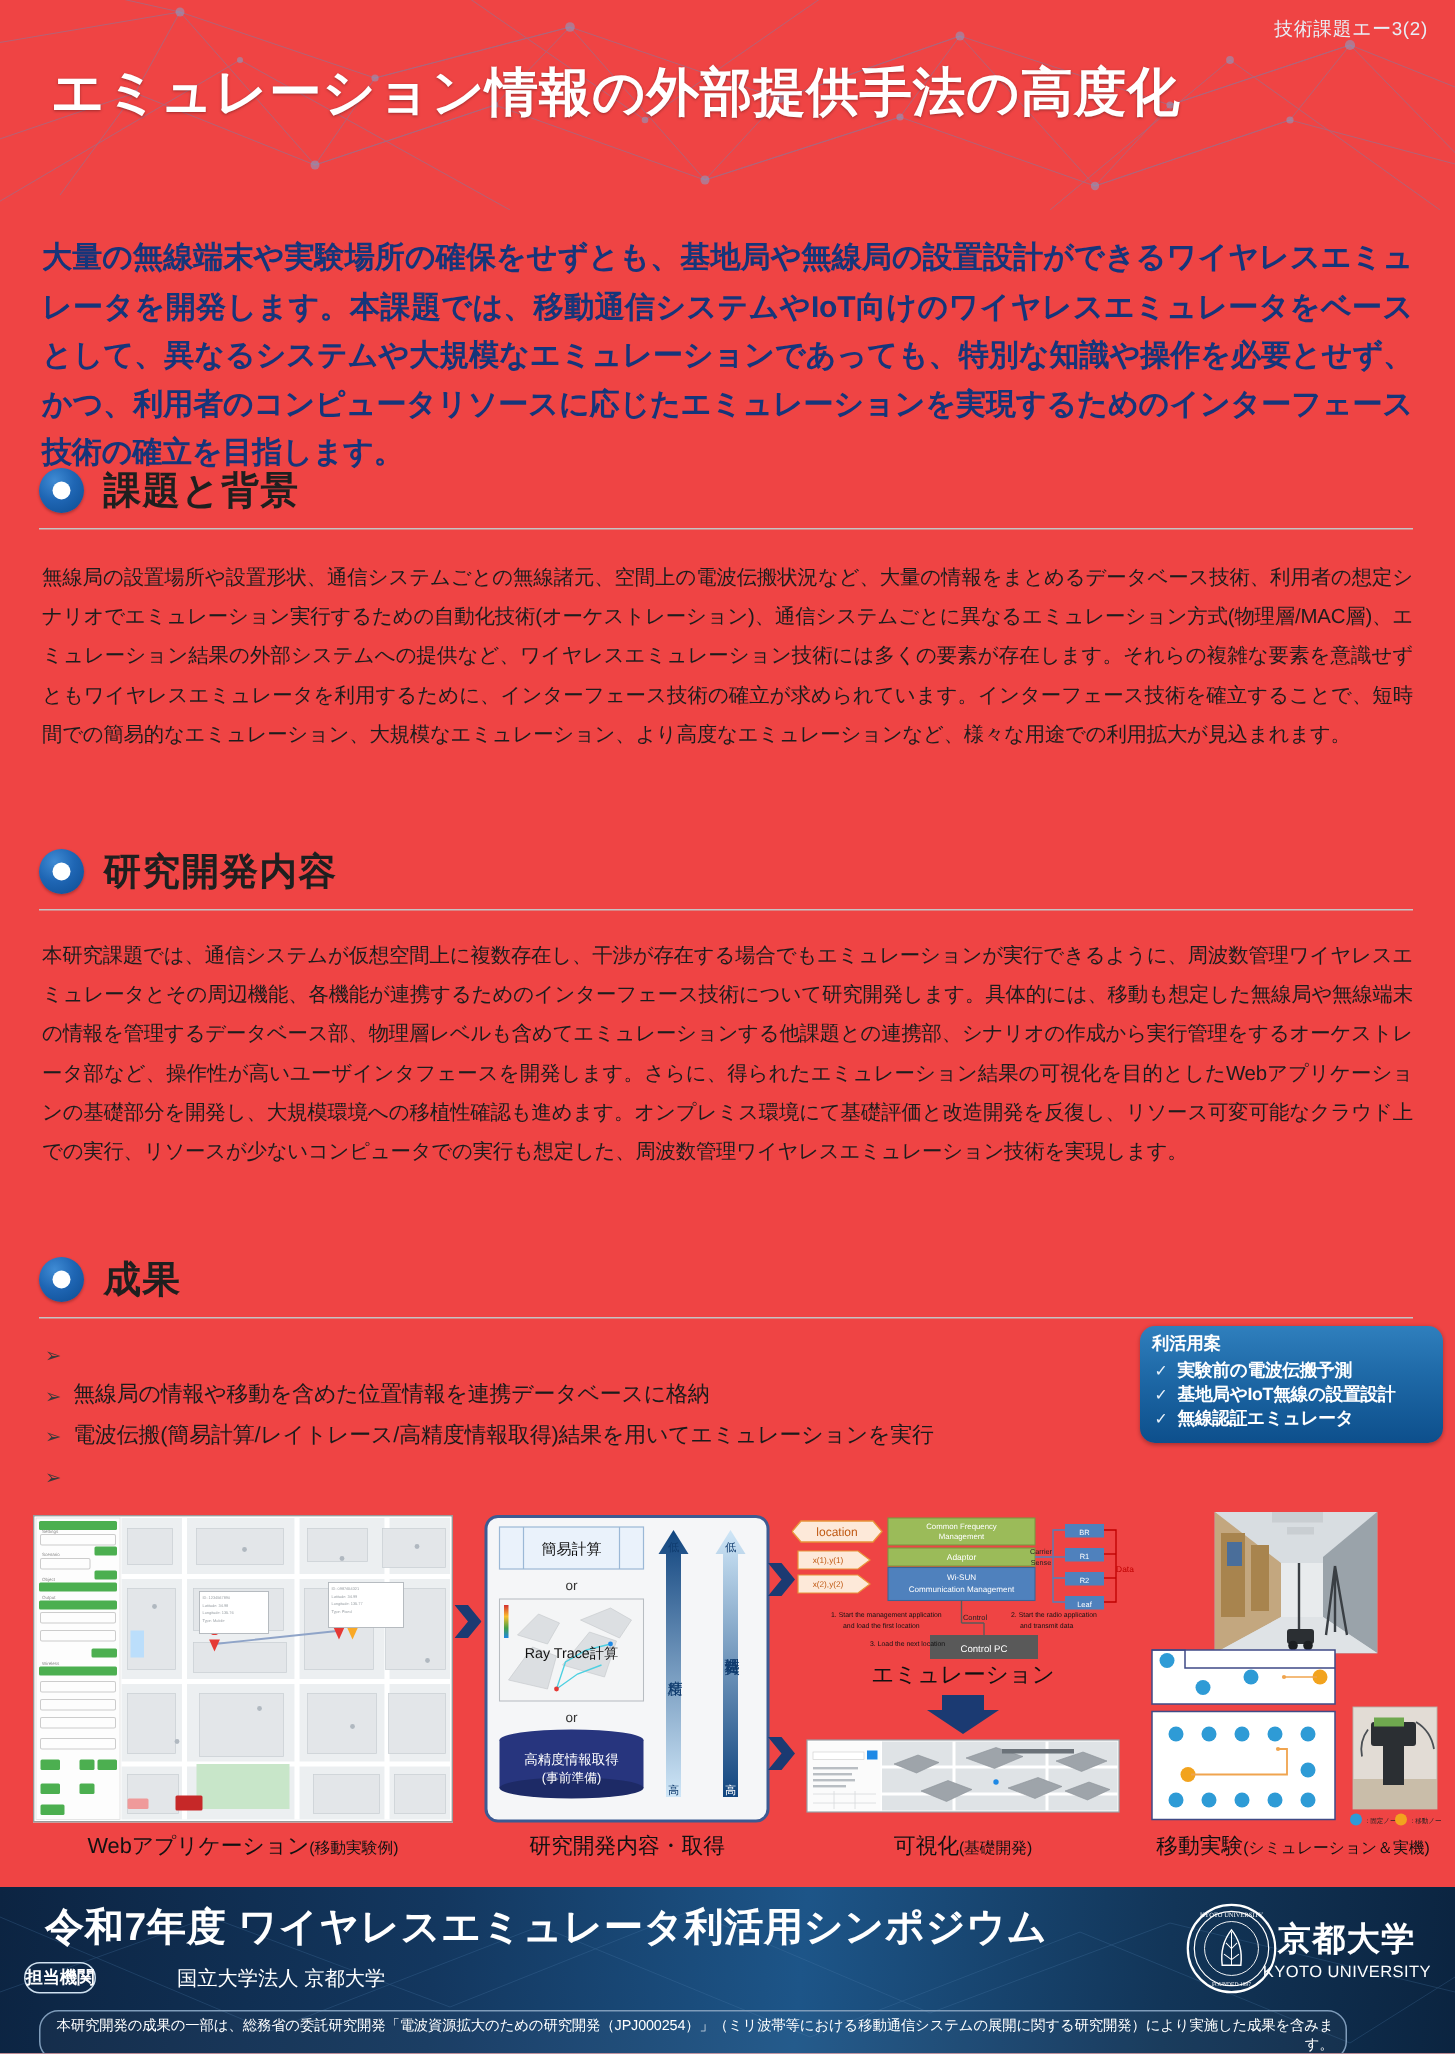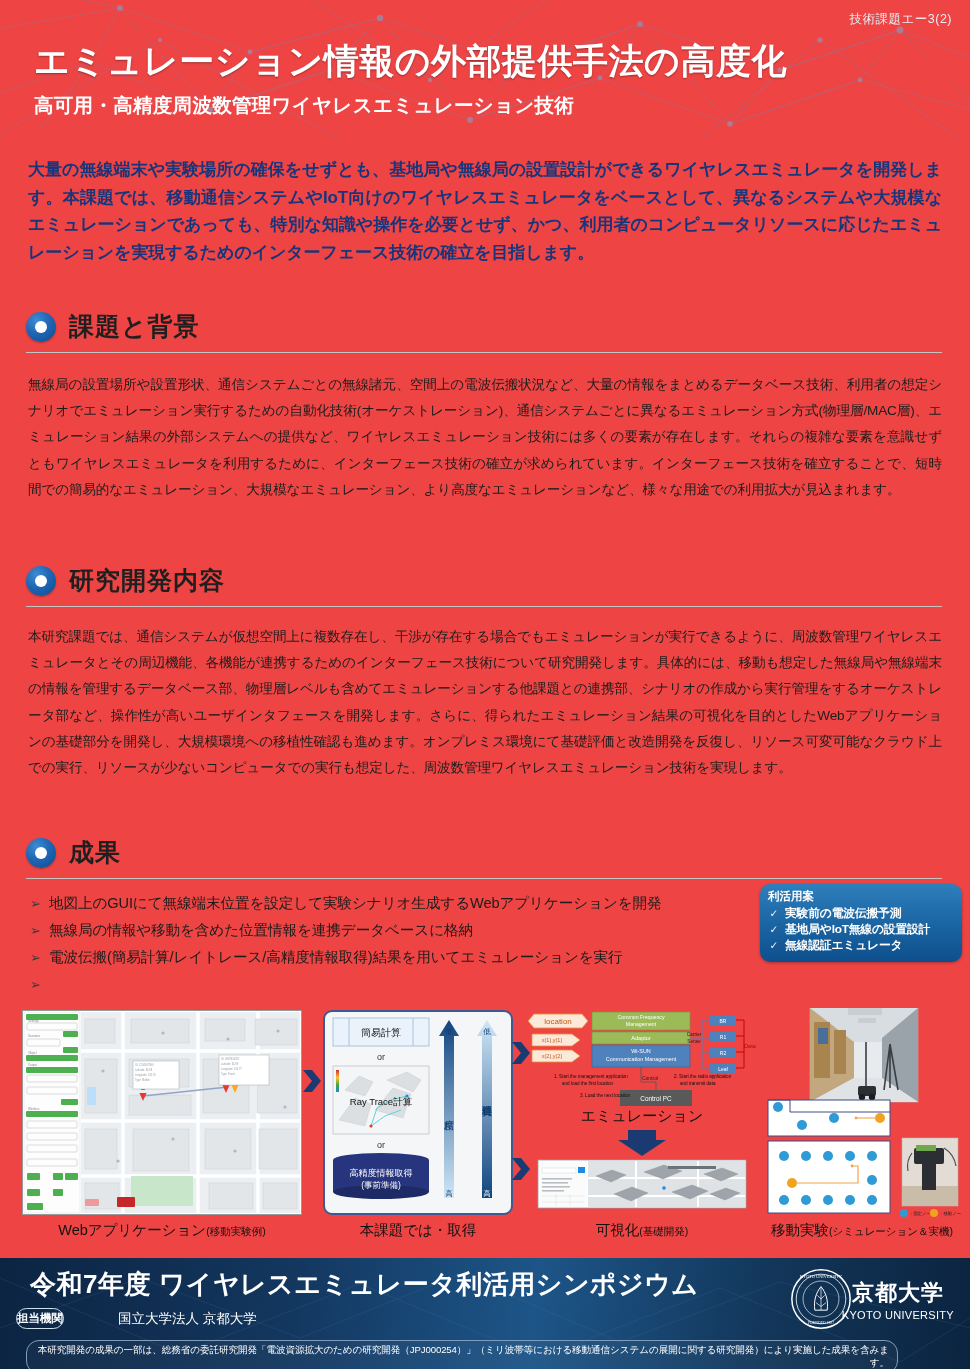--- a/index.html
+++ b/index.html
@@ -34,21 +34,21 @@
   }
   .title-sub {
     position: absolute; left: 34px; top: 92px;
     color: #ffffff; font-size: 19.5px; font-weight: bold;
     letter-spacing: .3px; z-index: 4;
   }
 
   
   .intro {
     position: absolute; left: 28px; top: 156px; width: 914px;
-    color: #16357a; font-size: 17px; font-weight: bold;
+    color: #16357a; font-size: 20px; font-weight: bold;
     line-height: 1.63; letter-spacing: -0.1px;
     text-align: justify;
   }
 
   
   .sec-head { position: absolute; display: flex; align-items: center; gap: 13px; }
   .ring {
     width: 30px; height: 30px; border-radius: 50%;
     background: radial-gradient(circle at 35% 28%, #3f8bd4 0%, #1f66b4 45%, #0d4c91 100%);
     display: flex; align-items: center; justify-content: center;
@@ -160,21 +160,20 @@
           <circle cx="600" cy="78" r="2.4"></circle>
         <circle cx="730" cy="124" r="2.8"></circle>
           <circle cx="860" cy="80" r="2.4"></circle>
           <circle cx="430" cy="80" r="2.2"></circle>
         <circle cx="160" cy="40" r="2"></circle>
           <circle cx="820" cy="40" r="2.6"></circle>
       </g>
     </svg>
     <div class="code-tag">技術課題エー3(2)</div>
     <div class="title-main">エミュレーション情報の外部提供手法の高度化</div>
-    <div class="title-sub">高可用・高精度周波数管理ワイヤレスエミュレーション技術</div>
   </div>
 
   <div class="intro">大量の無線端末や実験場所の確保をせずとも、基地局や無線局の設置設計ができるワイヤレスエミュレータを開発します。本課題では、移動通信システムやIoT向けのワイヤレスエミュレータをベースとして、異なるシステムや大規模なエミュレーションであっても、特別な知識や操作を必要とせず、かつ、利用者のコンピュータリソースに応じたエミュレーションを実現するためのインターフェース技術の確立を目指します。</div>
 
   <div class="sec-head" style="left:26px; top:310px;">
     <span class="ring"></span>
     <span class="sec-title">課題と背景</span>
   </div>
   <div class="sec-rule" style="top:352px;"></div>
   <div class="body-text" style="top:372px;">無線局の設置場所や設置形状、通信システムごとの無線諸元、空間上の電波伝搬状況など、大量の情報をまとめるデータベース技術、利用者の想定シナリオでエミュレーション実行するための自動化技術(オーケストレーション)、通信システムごとに異なるエミュレーション方式(物理層/MAC層)、エミュレーション結果の外部システムへの提供など、ワイヤレスエミュレーション技術には多くの要素が存在します。それらの複雑な要素を意識せずともワイヤレスエミュレータを利用するために、インターフェース技術の確立が求められています。インターフェース技術を確立することで、短時間での簡易的なエミュレーション、大規模なエミュレーション、より高度なエミュレーションなど、様々な用途での利用拡大が見込まれます。</div>
@@ -188,21 +187,20 @@
 
   <div class="sec-head" style="left:26px; top:836px;">
     <span class="ring"></span>
     <span class="sec-title">成果</span>
   </div>
   <div class="sec-rule" style="top:878px;"></div>
 
   <div class="bullets">
     <div class="bullet">
       <span class="mk">➢</span>
-      <span class="tx">地図上のGUIにて無線端末位置を設定して実験シナリオ生成するWebアプリケーションを開発</span>
     </div>
     <div class="bullet">
       <span class="mk">➢</span>
       <span class="tx">無線局の情報や移動を含めた位置情報を連携データベースに格納</span>
     </div>
     <div class="bullet">
       <span class="mk">➢</span>
       <span class="tx">電波伝搬(簡易計算/レイトレース/高精度情報取得)結果を用いてエミュレーションを実行</span>
     </div>
     <div class="bullet">
@@ -404,21 +402,21 @@
         <path d="M162 8 L172 24 L167 24 L167 186 L157 186 L157 24 L152 24 Z" fill="url(#gB)"></path>
         <text x="124" y="22" text-anchor="middle" font-size="7.5" fill="#0f3b6e">低</text>
         <text x="124" y="184" text-anchor="middle" font-size="7.5" fill="#0f3b6e">高</text>
         <text x="162" y="22" text-anchor="middle" font-size="7.5" fill="#0f3b6e">低</text>
         <text x="162" y="184" text-anchor="middle" font-size="7.5" fill="#fff">高</text>
         <text x="124" y="100" text-anchor="middle" font-size="10" fill="#0f3b6e" writing-mode="tb" font-family="'Liberation Sans',sans-serif">精度</text>
         <text x="162" y="86" text-anchor="middle" font-size="10" fill="#0f3b6e" writing-mode="tb" font-family="'Liberation Sans',sans-serif">処理負荷</text>
       </svg>
     </div>
     <div class="cap" style="left:323px; top:213px; width:190px;">
-      <span>本課題では・取得</span><small></small>
+      <span>研究開発内容・取得</span><small></small>
     </div>
 
     <svg style="position:absolute; left:512px; top:32px;" width="18" height="26">
       <path d="M0 2 L9 2 L18 13 L9 24 L0 24 L9 13 Z" fill="#1b3a72"></path>
     </svg>
     <svg style="position:absolute; left:512px; top:148px;" width="18" height="26">
       <path d="M0 2 L9 2 L18 13 L9 24 L0 24 L9 13 Z" fill="#1b3a72"></path>
     </svg>
 
     <div class="panel p3">

